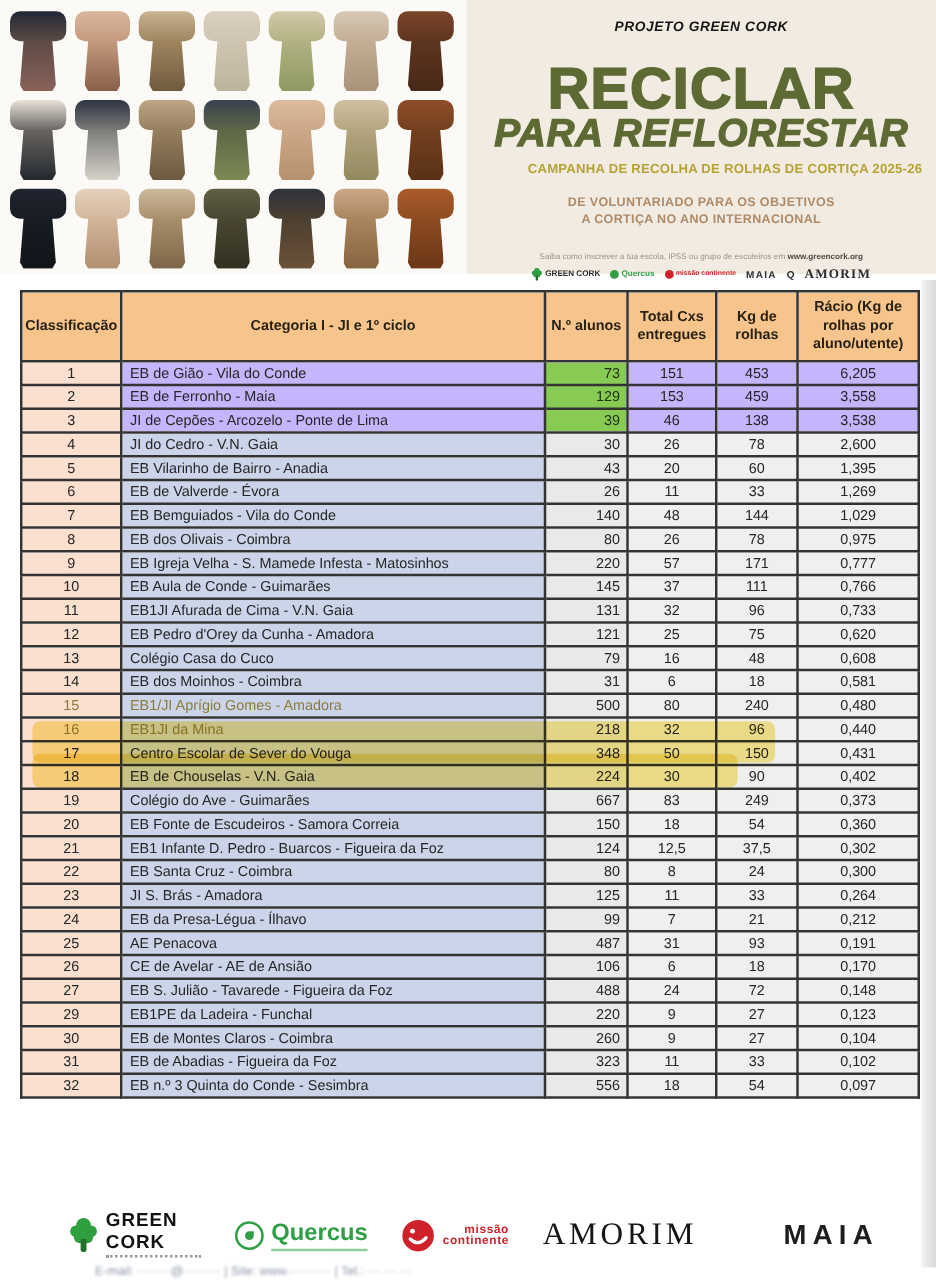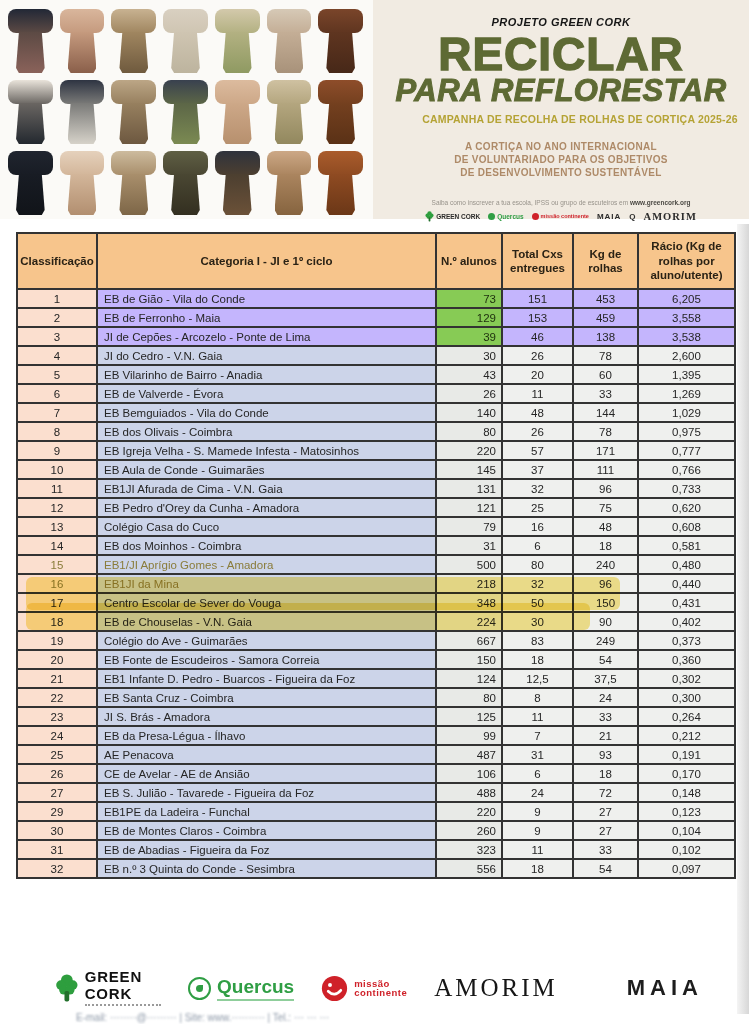--- a/index.html
+++ b/index.html
@@ -12,21 +12,21 @@
   .collage{width:373px;height:219px;background:#fbfaf7;box-sizing:border-box;
     padding:9px 10px 10px 8px;display:grid;grid-template-columns:repeat(7,1fr);
     grid-auto-rows:64px;gap:7px 7px;}
   .cork{position:relative;width:100%;height:100%;}
   .cork .cap{height:24px;border-radius:8px;width:100%;}
   .cork .body{width:64%;height:calc(100% - 23px);margin:-1px auto 0;
     clip-path:polygon(10% 0,90% 0,100% 88%,90% 100%,10% 100%,0 88%);}
   .poster{flex:1;background:#f1ebe2;text-align:center;box-sizing:border-box;padding-top:16px;}
   .kicker{font-size:11px;font-weight:700;font-style:italic;color:#161616;letter-spacing:.5px;}
   .title1{font-size:46px;line-height:.92;font-weight:700;color:#5e6a34;
-    letter-spacing:1px;-webkit-text-stroke:1.4px #5e6a34;margin-top:5px;}
+    letter-spacing:1px;-webkit-text-stroke:1.4px #5e6a34;margin-top:21px;}
   .title2{font-size:31px;line-height:1;font-weight:700;font-style:italic;color:#5e6a34;
     -webkit-text-stroke:1px #5e6a34;letter-spacing:.5px;}
   .campaign{font-size:10.5px;font-weight:700;color:#b5a335;margin-top:7px;letter-spacing:.2px;margin-left:38px;}
   .subline{font-size:10px;font-weight:700;color:#ae8a68;line-height:1.3;margin-top:15px;letter-spacing:.3px;}
   .info{font-size:6.5px;color:#97928a;margin-top:20px;}
   .info b{color:#4c4a45;}
   .minilogos{margin-top:5px;display:flex;justify-content:center;align-items:center;gap:8px;}
   .ml{display:flex;align-items:center;gap:2px;font-size:6.5px;font-weight:700;color:#2c2c2c;white-space:nowrap;}
   .ml .dot{width:7px;height:7px;border-radius:50%;display:inline-block;}
   .ml.q-green{color:#2f9e44;}
@@ -55,21 +55,21 @@
     display:flex;align-items:center;gap:27px;}
   .flogo{display:flex;align-items:center;gap:6px;}
   .gc-text{display:flex;flex-direction:column;}
   .gc-name{font-size:15px;font-weight:700;letter-spacing:.8px;color:#111;}
   .gc-tag{margin-top:2px;height:3px;border-top:2px dotted #9a9a9a;width:100%;}
   .quercus-ic{width:19px;height:19px;border:2px solid #2f9e44;border-radius:50%;
     display:flex;align-items:center;justify-content:center;}
   .quercus-ic i{width:7px;height:7px;background:#2f9e44;border-radius:50% 0 50% 50%;display:block;}
   .quercus-name{font-size:19px;font-weight:700;color:#2f9e44;border-bottom:2px solid #8fce9b;padding-bottom:1px;}
   .missao-text{display:flex;flex-direction:column;line-height:1;color:#cf2129;font-weight:700;}
-  .missao-text span{font-size:9.5px;letter-spacing:.5px;}
+  .missao-text span{font-size:9.5px;letter-spacing:.5px;text-align:right;}
   .amorim{font-family:"Liberation Serif",serif;font-size:25px;letter-spacing:3px;color:#161616;}
   .maia{font-size:22px;font-weight:700;letter-spacing:5px;color:#1d1d1d;margin-left:42px;}
   .contact{position:absolute;left:76px;top:1012px;font-size:10px;color:#7a8799;
     filter:blur(1.1px);opacity:.85;white-space:nowrap;}
   .edge{position:absolute;right:0;top:224px;width:12px;height:790px;
     background:linear-gradient(to right,#f4f4f4,#d7d7d7);}
 </style>
 </head>
 <body>
 
@@ -159,23 +159,22 @@
         <div class="cap" style="background: linear-gradient(rgb(170, 92, 44), rgb(143, 75, 34));"></div>
         <div class="body" style="background: linear-gradient(rgb(143, 75, 34), rgb(107, 55, 23));"></div>
       </div>
     </div>
   <div class="poster">
     <div class="kicker">PROJETO GREEN CORK</div>
     <div class="title1">RECICLAR</div>
     <div class="title2">PARA REFLORESTAR</div>
     <div class="campaign">CAMPANHA DE RECOLHA DE ROLHAS DE CORTIÇA 2025-26</div>
     <div class="subline">
+      <div>DE VOLUNTARIADO PARA OS OBJETIVOS</div>
       <div>A CORTIÇA NO ANO INTERNACIONAL</div>
-      <div>DE VOLUNTARIADO PARA OS OBJETIVOS</div>
-      <div>DE DESENVOLVIMENTO SUSTENTÁVEL</div>
     </div>
     <div class="info">
       <span>Saiba como inscrever a tua escola, IPSS ou grupo de escuteiros em</span>
       <b>www.greencork.org</b>
     </div>
     <div class="minilogos">
       <span class="ml">
         <svg class="treesvg" viewBox="0 0 40 48">
             <g fill="#2e9e3e">
               <circle cx="20" cy="11" r="10"></circle>

